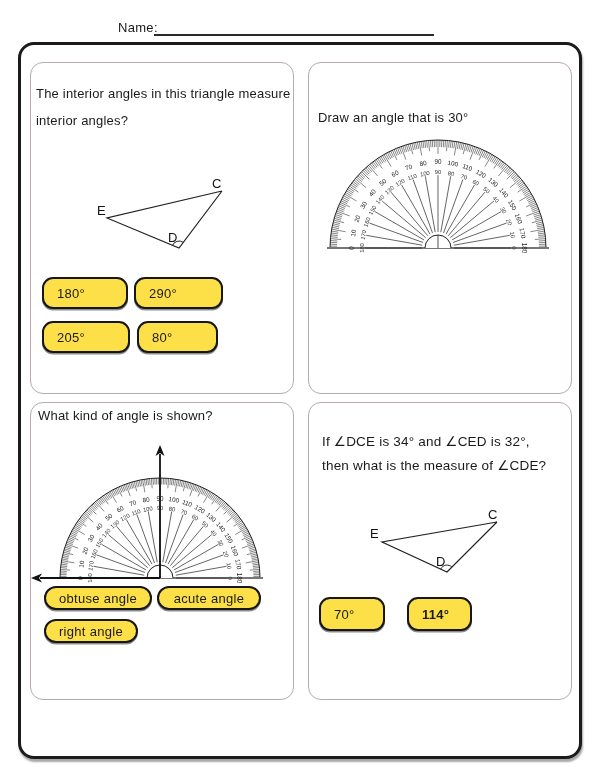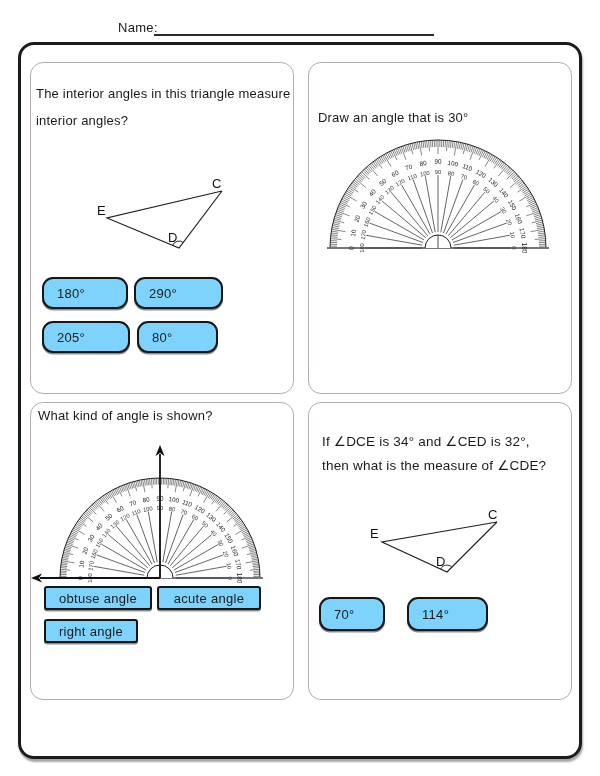--- a/index.html
+++ b/index.html
@@ -22,39 +22,39 @@
   .card.q2{left:308px;top:62px;width:262px;height:330px;}
   .card.q3{left:30px;top:402px;width:262px;height:296px;}
   .card.q4{left:308px;top:402px;width:262px;height:296px;}
   .qtext{position:absolute;font-size:13px;letter-spacing:.2px;white-space:nowrap;}
   .qtext .qline{display:block;}
   .q1text{left:36px;top:80px;line-height:27px;}
   .q2text{left:318px;top:84px;margin-top:26px;}
   .q3text{left:38px;top:408px;}
   .q4text{left:322px;top:430px;line-height:24px;font-size:13.5px;}
   .choice{
-    position:absolute;box-sizing:border-box;background:#7dd3fc;
+    position:absolute;box-sizing:border-box;background:#fde047;
     border:2.6px solid #161616;border-radius:11px;
     display:flex;align-items:center;font-size:13px;letter-spacing:.3px;
     padding:0 0 0 13px;cursor:pointer;
     box-shadow:0 1.5px 0 rgba(0,0,0,.45);
   }
-  .choice.center{justify-content:center;padding:0;border-radius:3px;}
+  .choice.center{justify-content:center;padding:0;border-radius:12px;}
   
   .b-q1-0{left:42px;top:277px;width:86px;height:32px;}
   .b-q1-1{left:134px;top:277px;width:89px;height:32px;}
   .b-q1-2{left:42px;top:321px;width:88px;height:32px;}
   .b-q1-3{left:137px;top:321px;width:81px;height:32px;}
   
   .b-q3-0{left:44px;top:586px;width:108px;height:24px;}
   .b-q3-1{left:157px;top:586px;width:104px;height:24px;}
   .b-q3-2{left:44px;top:619px;width:94px;height:24px;}
   
   .b-q4-0{left:319px;top:597px;width:66px;height:34px;}
-  .b-q4-1{left:407px;top:597px;width:81px;height:34px;}
+  .b-q4-1{left:407px;top:597px;width:65px;height:34px;font-weight:bold;}
   svg{position:absolute;overflow:visible;}
   .tri-line{stroke:#222;stroke-width:1.2;fill:none;}
   .tri-arc{stroke:#222;stroke-width:1;fill:none;}
   .tlabel{font-size:13px;fill:#111;font-family:"Liberation Sans",sans-serif;}
   .pnum{font-size:6.3px;fill:#222;text-anchor:middle;font-family:"Liberation Sans",sans-serif;}
   .pnum.inner{font-size:5.8px;fill:#333;}
 </style>
 </head>
 <body>
 

